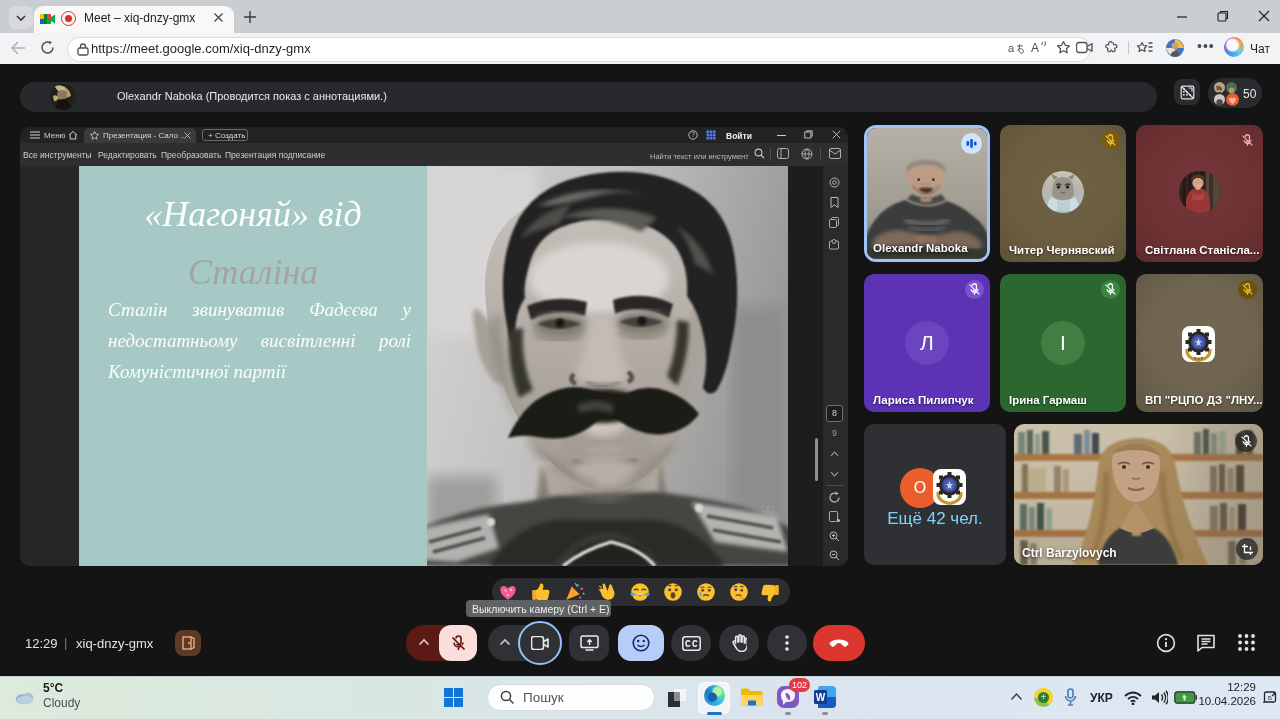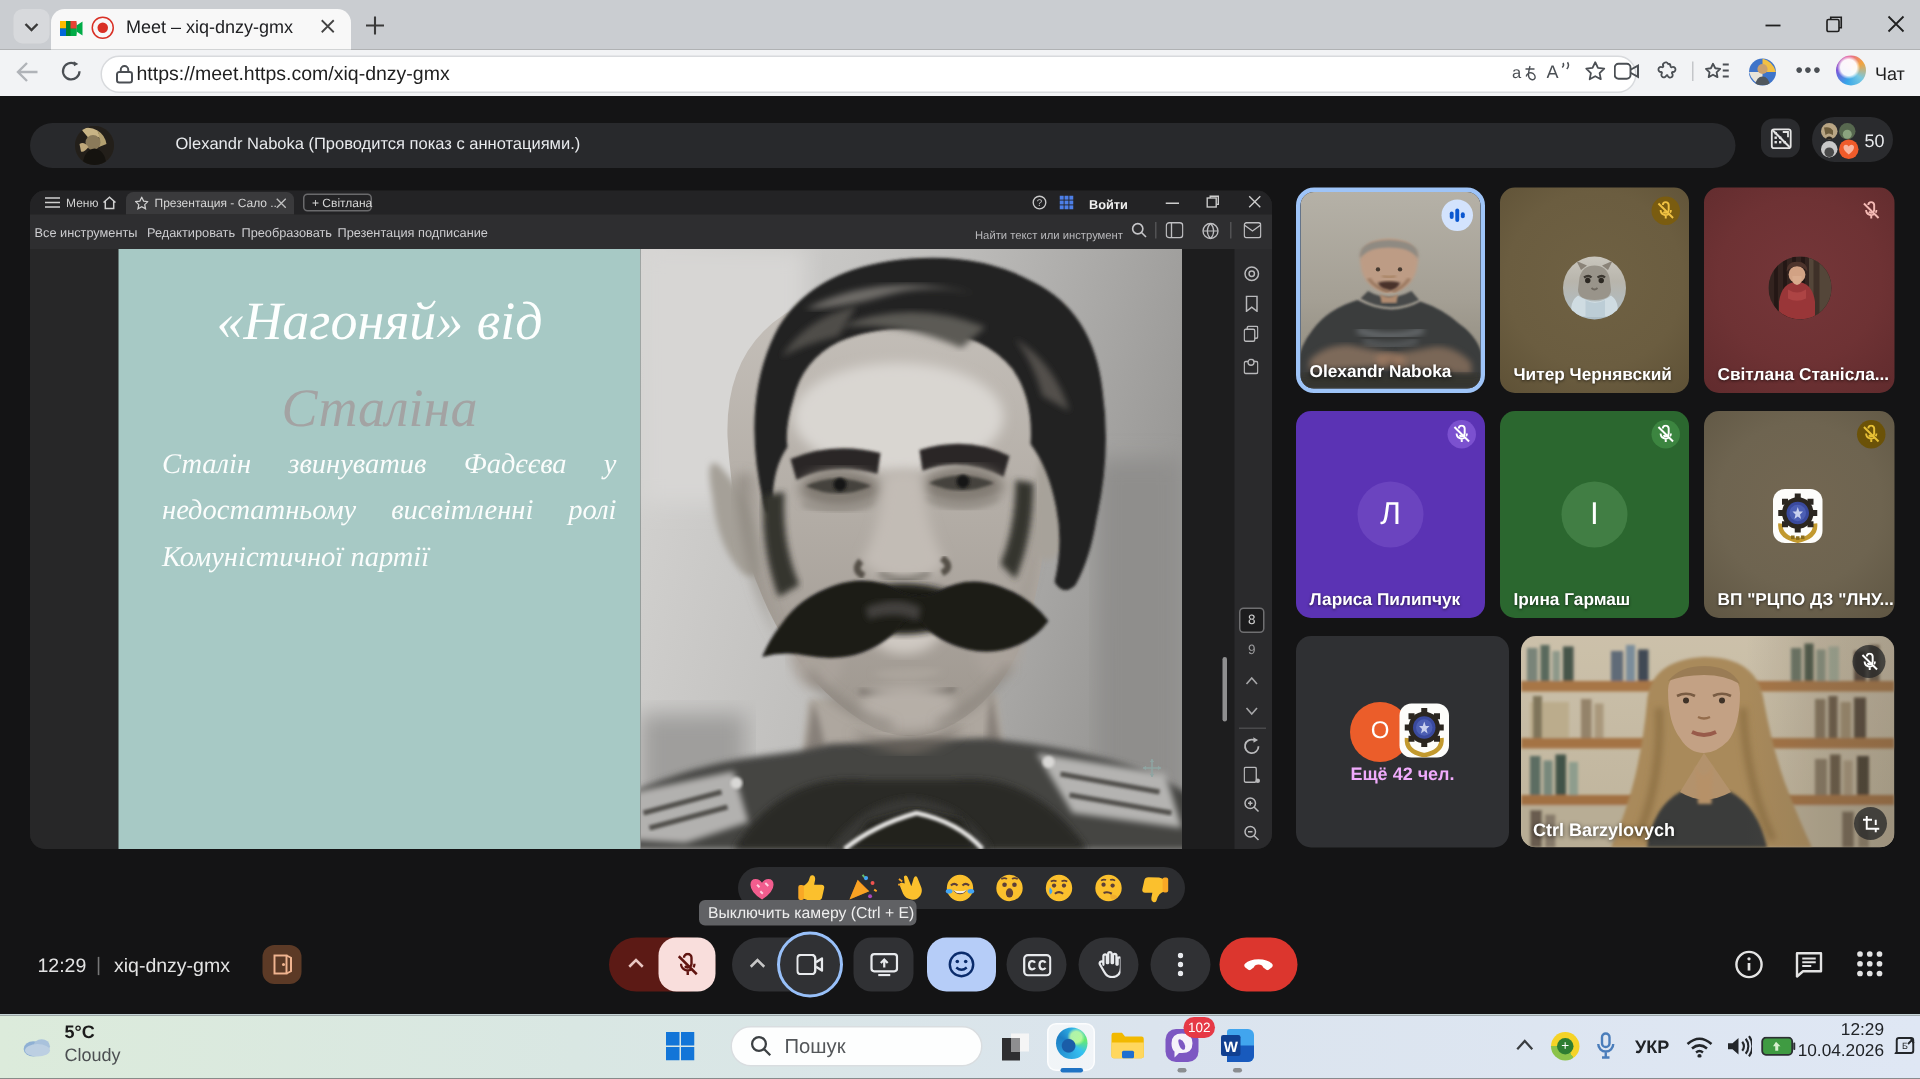--- a/index.html
+++ b/index.html
@@ -69,21 +69,21 @@
     </svg>
   <svg class="abs" style="left:40px;top:40px" width="15" height="15" viewBox="0 0 15 15">
       <path d="M13 7.5A5.5 5.5 0 1 1 9.6 2.4" fill="none" stroke="#4b4f54" stroke-width="1.5"></path>
       <path d="M9.2 0.8l3 1.8-2.9 1.6z" fill="#4b4f54"></path>
     </svg>
   <div class="abs" id="urlpill"></div>
   <svg class="abs" style="left:76px;top:42px" width="14" height="15" viewBox="0 0 14 15">
       <rect x="2" y="6" width="10" height="7" rx="1.5" fill="none" stroke="#4b4f54" stroke-width="1.3"></rect>
       <path d="M4.5 6V4.5a2.5 2.5 0 0 1 5 0V6" fill="none" stroke="#4b4f54" stroke-width="1.3"></path>
     </svg>
-  <div class="abs" id="urltext">https://meet.https.com/xiq-dnzy-gmx</div>
+  <div class="abs" id="urltext">https://meet.google.com/xiq-dnzy-gmx</div>
   <svg class="abs" style="left:1008px;top:42px" width="16" height="13" viewBox="0 0 16 13">
       <text x="0" y="10" font-size="11" fill="#4b4f54" font-family="Liberation Sans">a</text>
       <path d="M9 4h6M12 2c-1 4-2 8 1 9 2 .6 3-1 2-3-1.5-2.5-5-1.5-5.5 1" stroke="#4b4f54" stroke-width="0.9" fill="none"></path>
     </svg>
   <svg class="abs" style="left:1031px;top:40px" width="17" height="14" viewBox="0 0 17 14">
       <text x="0" y="12" font-size="12" fill="#4b4f54" font-family="Liberation Sans">A</text>
       <path d="M10.5 5 Q12 3.5 11 2M13.5 6 Q15.5 4 14 1.5" stroke="#4b4f54" stroke-width="1" fill="none"></path>
     </svg>
   <svg class="abs" style="left:1056px;top:40px" width="15" height="15" viewBox="0 0 15 15">
       <path d="M7.5 1.5l1.8 3.8 4.2.5-3.1 2.9.8 4.1-3.7-2-3.7 2 .8-4.1L1.5 5.8l4.2-.5z" fill="none" stroke="#4b4f54" stroke-width="1.2" stroke-linejoin="round"></path>
@@ -324,21 +324,21 @@
       </svg>
     <div class="abs" style="left:64px;top:1px;width:112px;height:15px;background:#3a3a3c;border-radius:5px 5px 0 0"></div>
     <svg class="abs" style="left:70px;top:4px" width="9" height="9" viewBox="0 0 10 10">
         <path d="M5 0.5l1.4 2.9 3.1.4-2.3 2.2.6 3.1L5 7.6 2.2 9.1l.6-3.1L.5 3.8l3.1-.4z" fill="none" stroke="#d0d0d0" stroke-width="0.9"></path>
       </svg>
     <div class="abs" style="left:83px;top:4px;font-size:8px;color:#d6d6d6">Презентация - Сало ..</div>
     <svg class="abs" style="left:164px;top:5px" width="7" height="7" viewBox="0 0 7 7">
         <path d="M0.5 0.5l6 6M6.5 0.5l-6 6" stroke="#c0c0c0" stroke-width="0.9"></path>
       </svg>
     <div class="abs" style="left:182px;top:2px;width:46px;height:12px;border:1px solid #6a6a6c;border-radius:3px"></div>
-    <div class="abs" style="left:188px;top:4px;font-size:8px;color:#d6d6d6">+ Світлана</div>
+    <div class="abs" style="left:188px;top:4px;font-size:8px;color:#d6d6d6">+ Создать</div>
     <svg class="abs" style="left:668px;top:3px" width="10" height="10" viewBox="0 0 10 10">
         <circle cx="5" cy="5" r="4.2" fill="none" stroke="#c9c9c9" stroke-width="0.9"></circle>
         <text x="5" y="7.2" font-size="6.5" fill="#c9c9c9" text-anchor="middle" font-family="Liberation Sans">?</text>
       </svg>
     <svg class="abs" style="left:686px;top:3px" width="10" height="10" viewBox="0 0 10 10">
         <g fill="#4d7fe8">
           <rect x="0.5" y="0.5" width="2.6" height="2.6"></rect>
           <rect x="3.7" y="0.5" width="2.6" height="2.6"></rect>
           <rect x="6.9" y="0.5" width="2.6" height="2.6"></rect>
           <rect x="0.5" y="3.7" width="2.6" height="2.6"></rect>
@@ -735,21 +735,21 @@
             <rect x="23" y="6.5" width="4" height="4"></rect>
             <rect x="6" y="21.5" width="4" height="4"></rect>
             <rect x="23" y="21.5" width="4" height="4"></rect>
           </g>
         <circle cx="16.5" cy="16" r="7.5" fill="#3a4a9e"></circle>
         <circle cx="16.5" cy="16" r="5.5" fill="#4c5fb4"></circle>
         <path d="M16.5 12 L17.5 15 L20 15 L18 17 L18.7 20 L16.5 18.4 L14.3 20 L15 17 L13 15 L15.5 15 Z" fill="#c8d0ee"></path>
       </svg>
     </div>
     <div class="abs" style="left:0;top:506px"></div>
-    <div class="abs" style="left:0;right:0;top:85px;text-align:center;font-size:12px;color:#f0abfc;font-weight:bold">Ещё 42 чел.</div>
+    <div class="abs" style="left:0;right:0;top:85px;text-align:center;font-size:17px;color:#7dd3fc;font-weight:normal">Ещё 42 чел.</div>
   </div>
 
   <div class="abs ptile" style="left:1014px;top:424px;width:249px;height:141px">
     <svg width="249" height="141" viewBox="0 0 249 141" style="display:block">
       <defs>
         <linearGradient id="shelfbg" x1="0" y1="0" x2="0" y2="1">
             <stop offset="0" stop-color="#d8cdb6"></stop>
             <stop offset="1" stop-color="#cabfa6"></stop>
           </linearGradient>
         <filter id="ob1">

